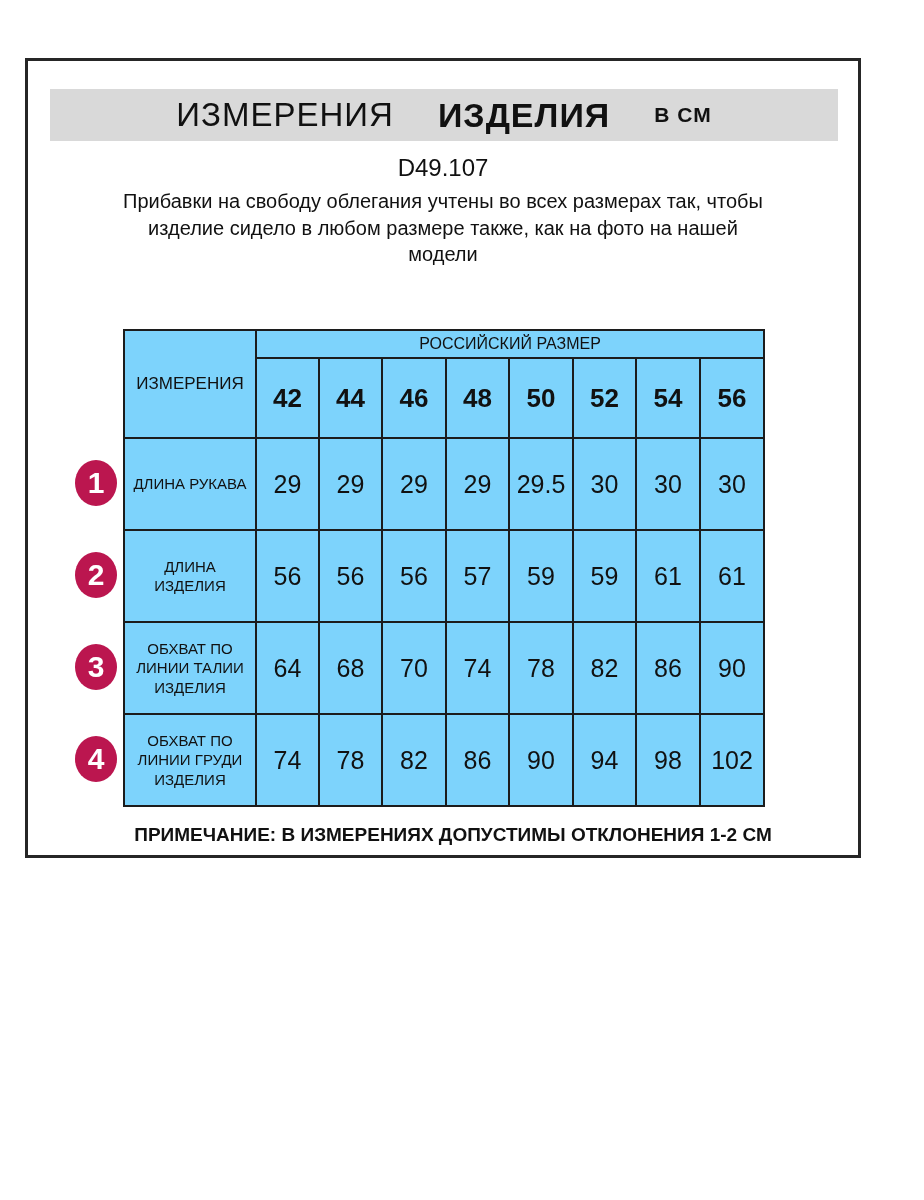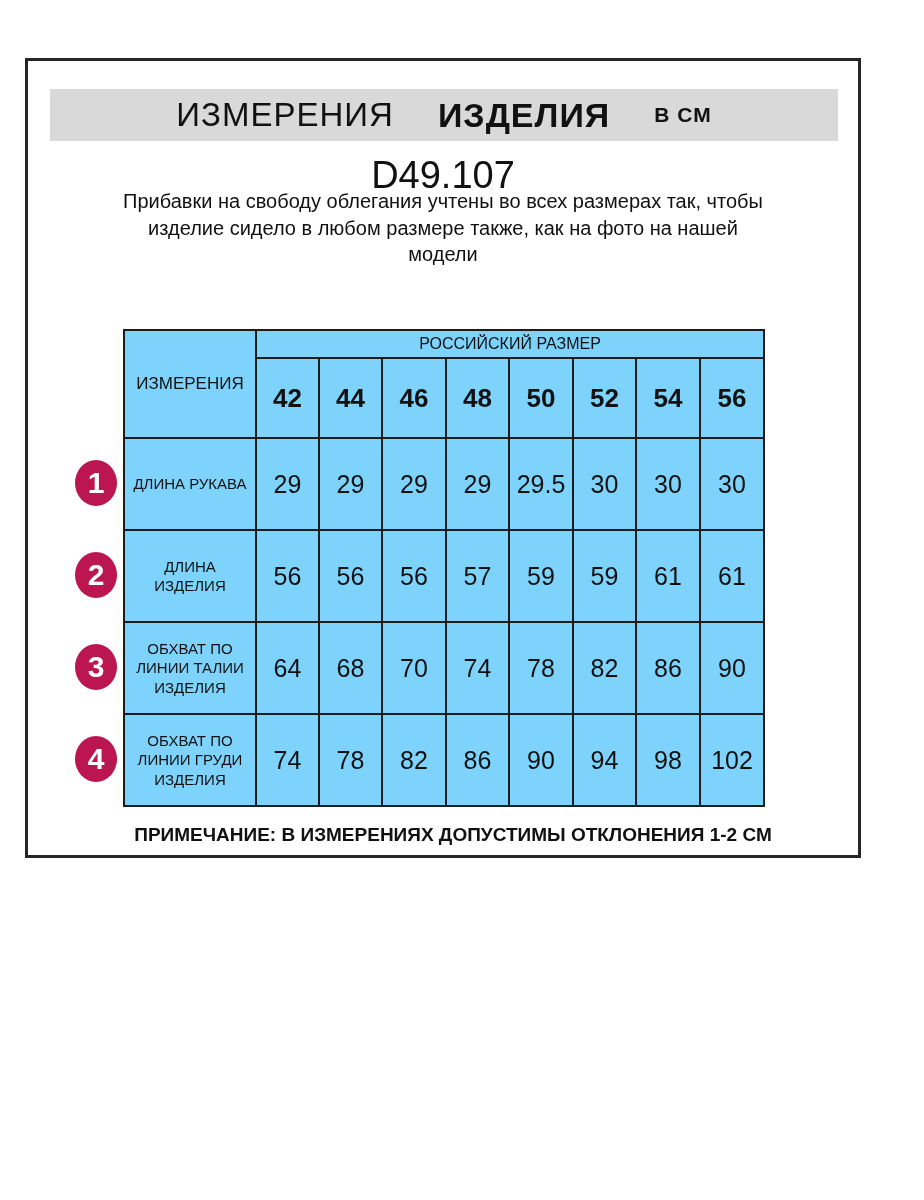--- a/index.html
+++ b/index.html
@@ -30,21 +30,21 @@
     white-space: nowrap;
   }
   .banner .t-reg  { font-size: 33px; font-weight: 400; letter-spacing: 1px; }
   .banner .t-bold { font-size: 34px; font-weight: 700; letter-spacing: 1px; }
   .banner .t-cm   { font-size: 21px; font-weight: 700; letter-spacing: 1px; }
   .model-code {
     position: absolute;
     left: 0; top: 93px;
     width: 100%;
     text-align: center;
-    font-size: 38px;
+    font-size: 24px;
     font-weight: 400;
   }
   .description {
     position: absolute;
     left: 50%; top: 127px;
     transform: translateX(-50%);
     width: 660px;
     text-align: center;
     font-size: 20px;
     line-height: 1.33;

